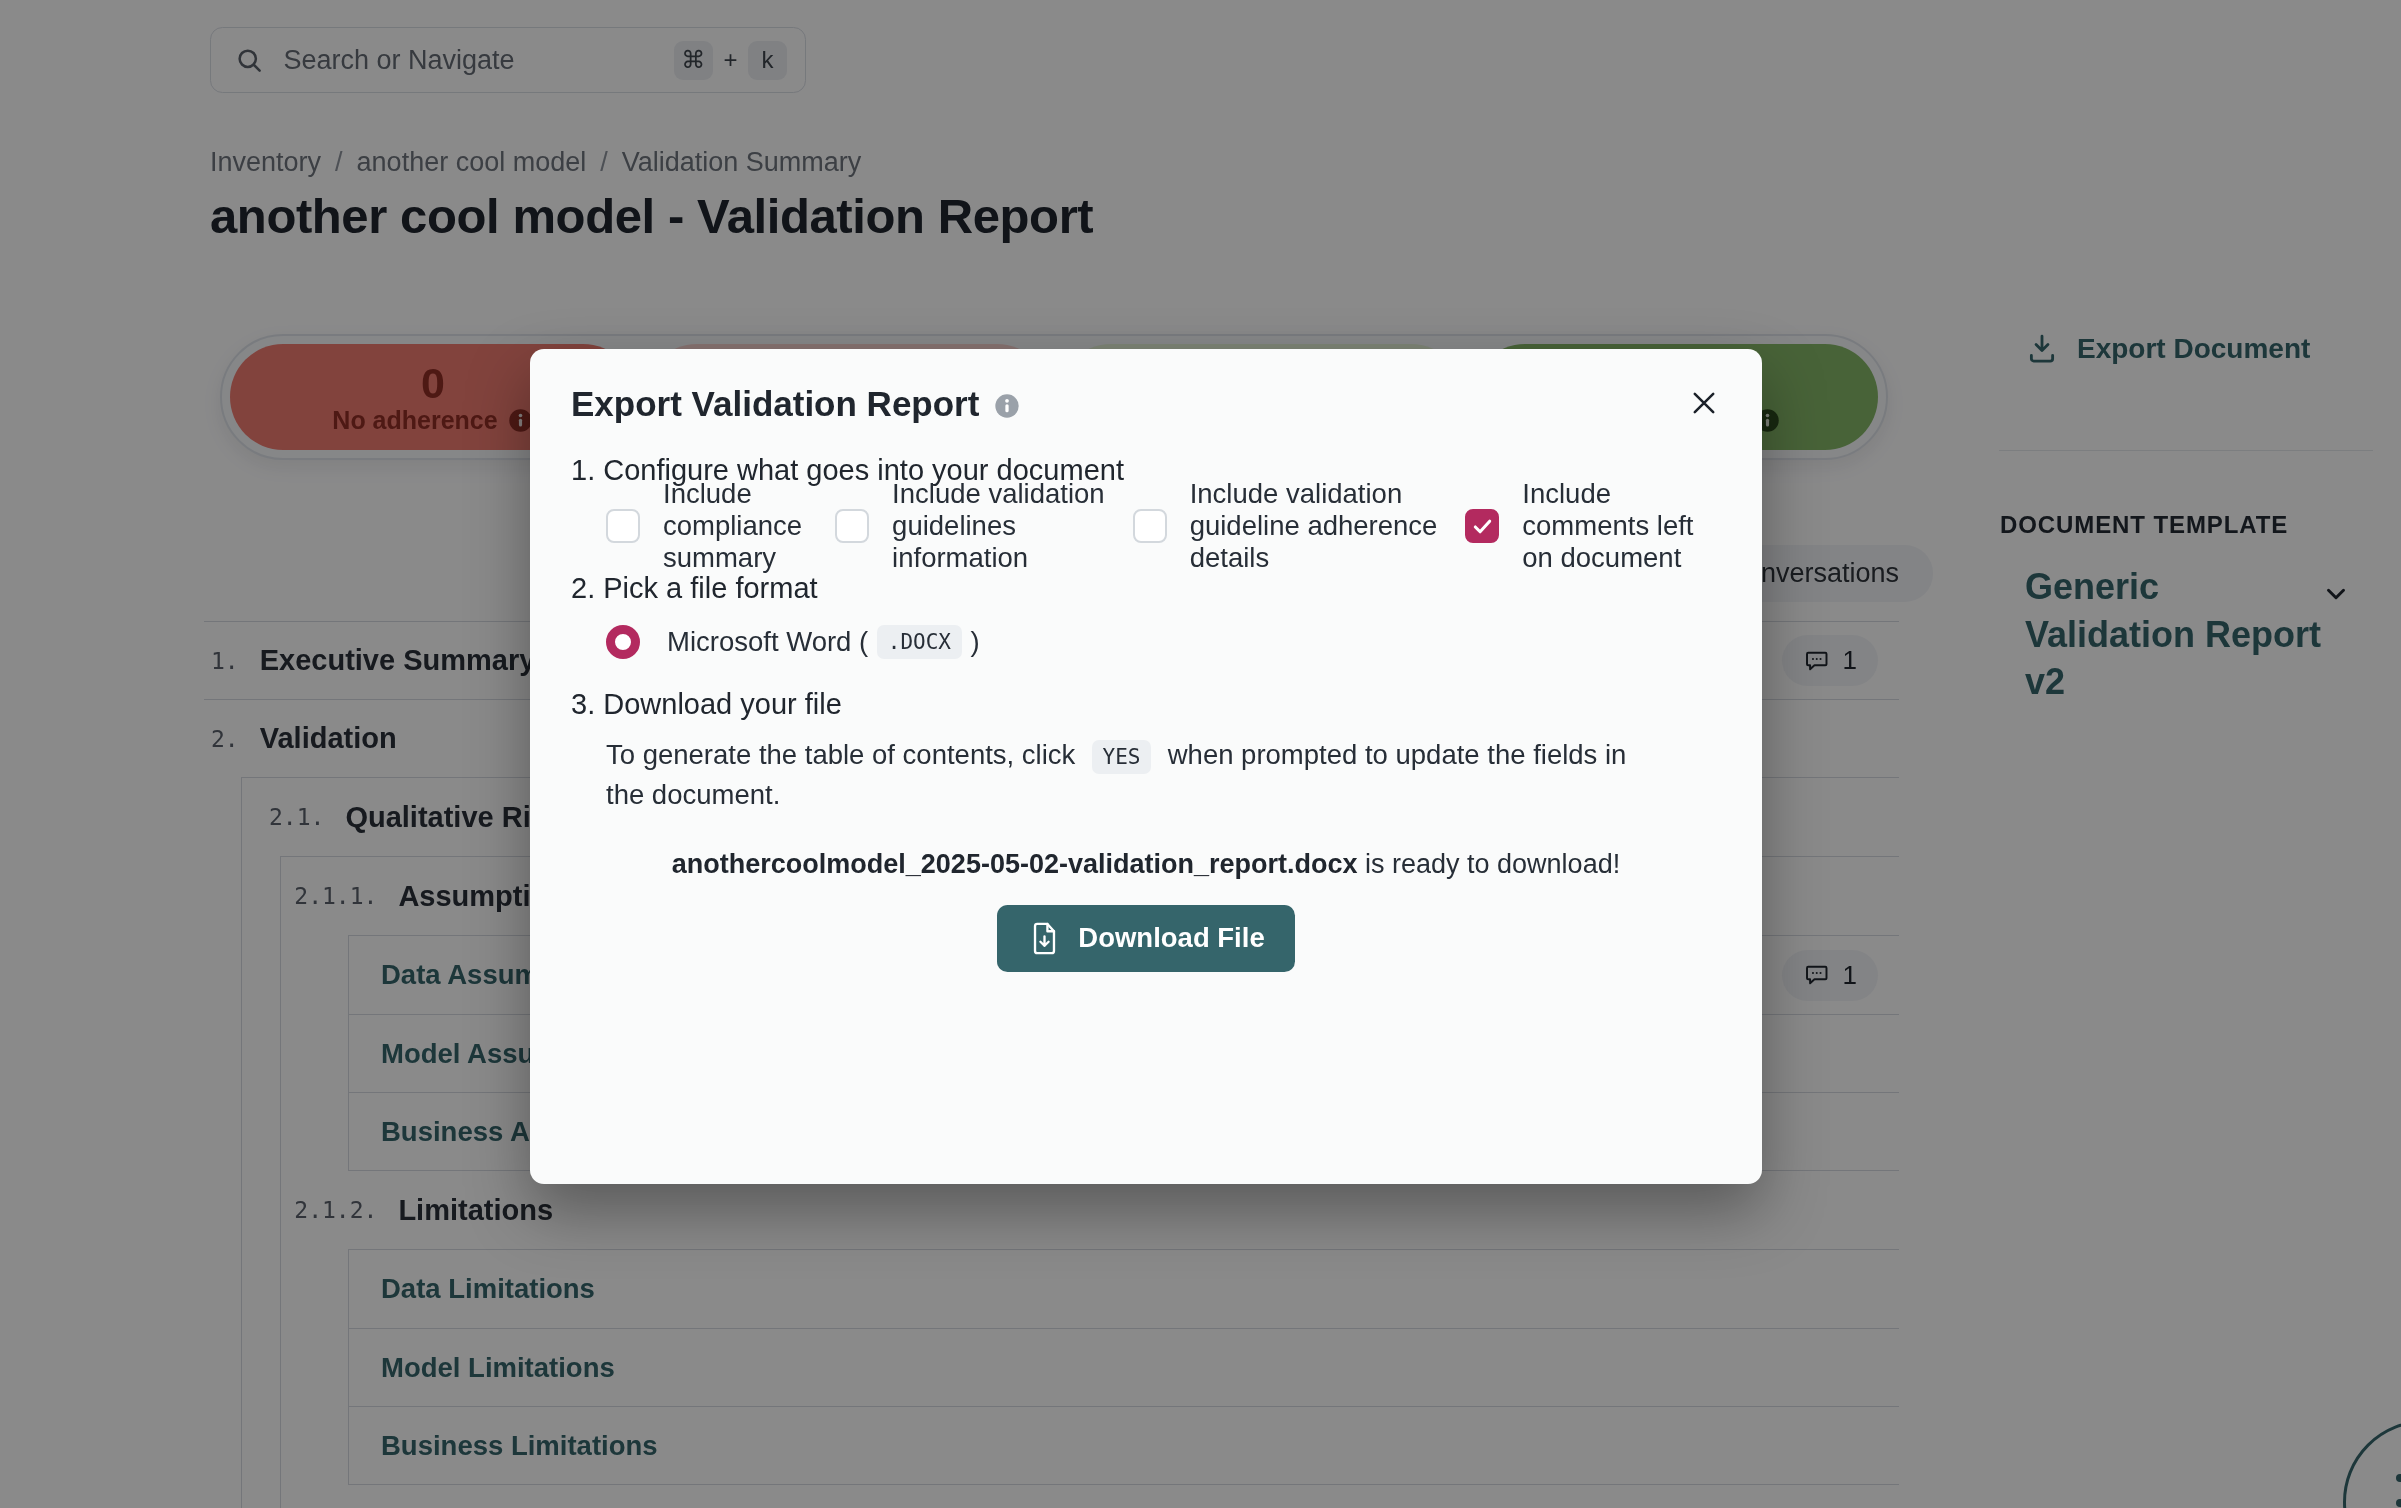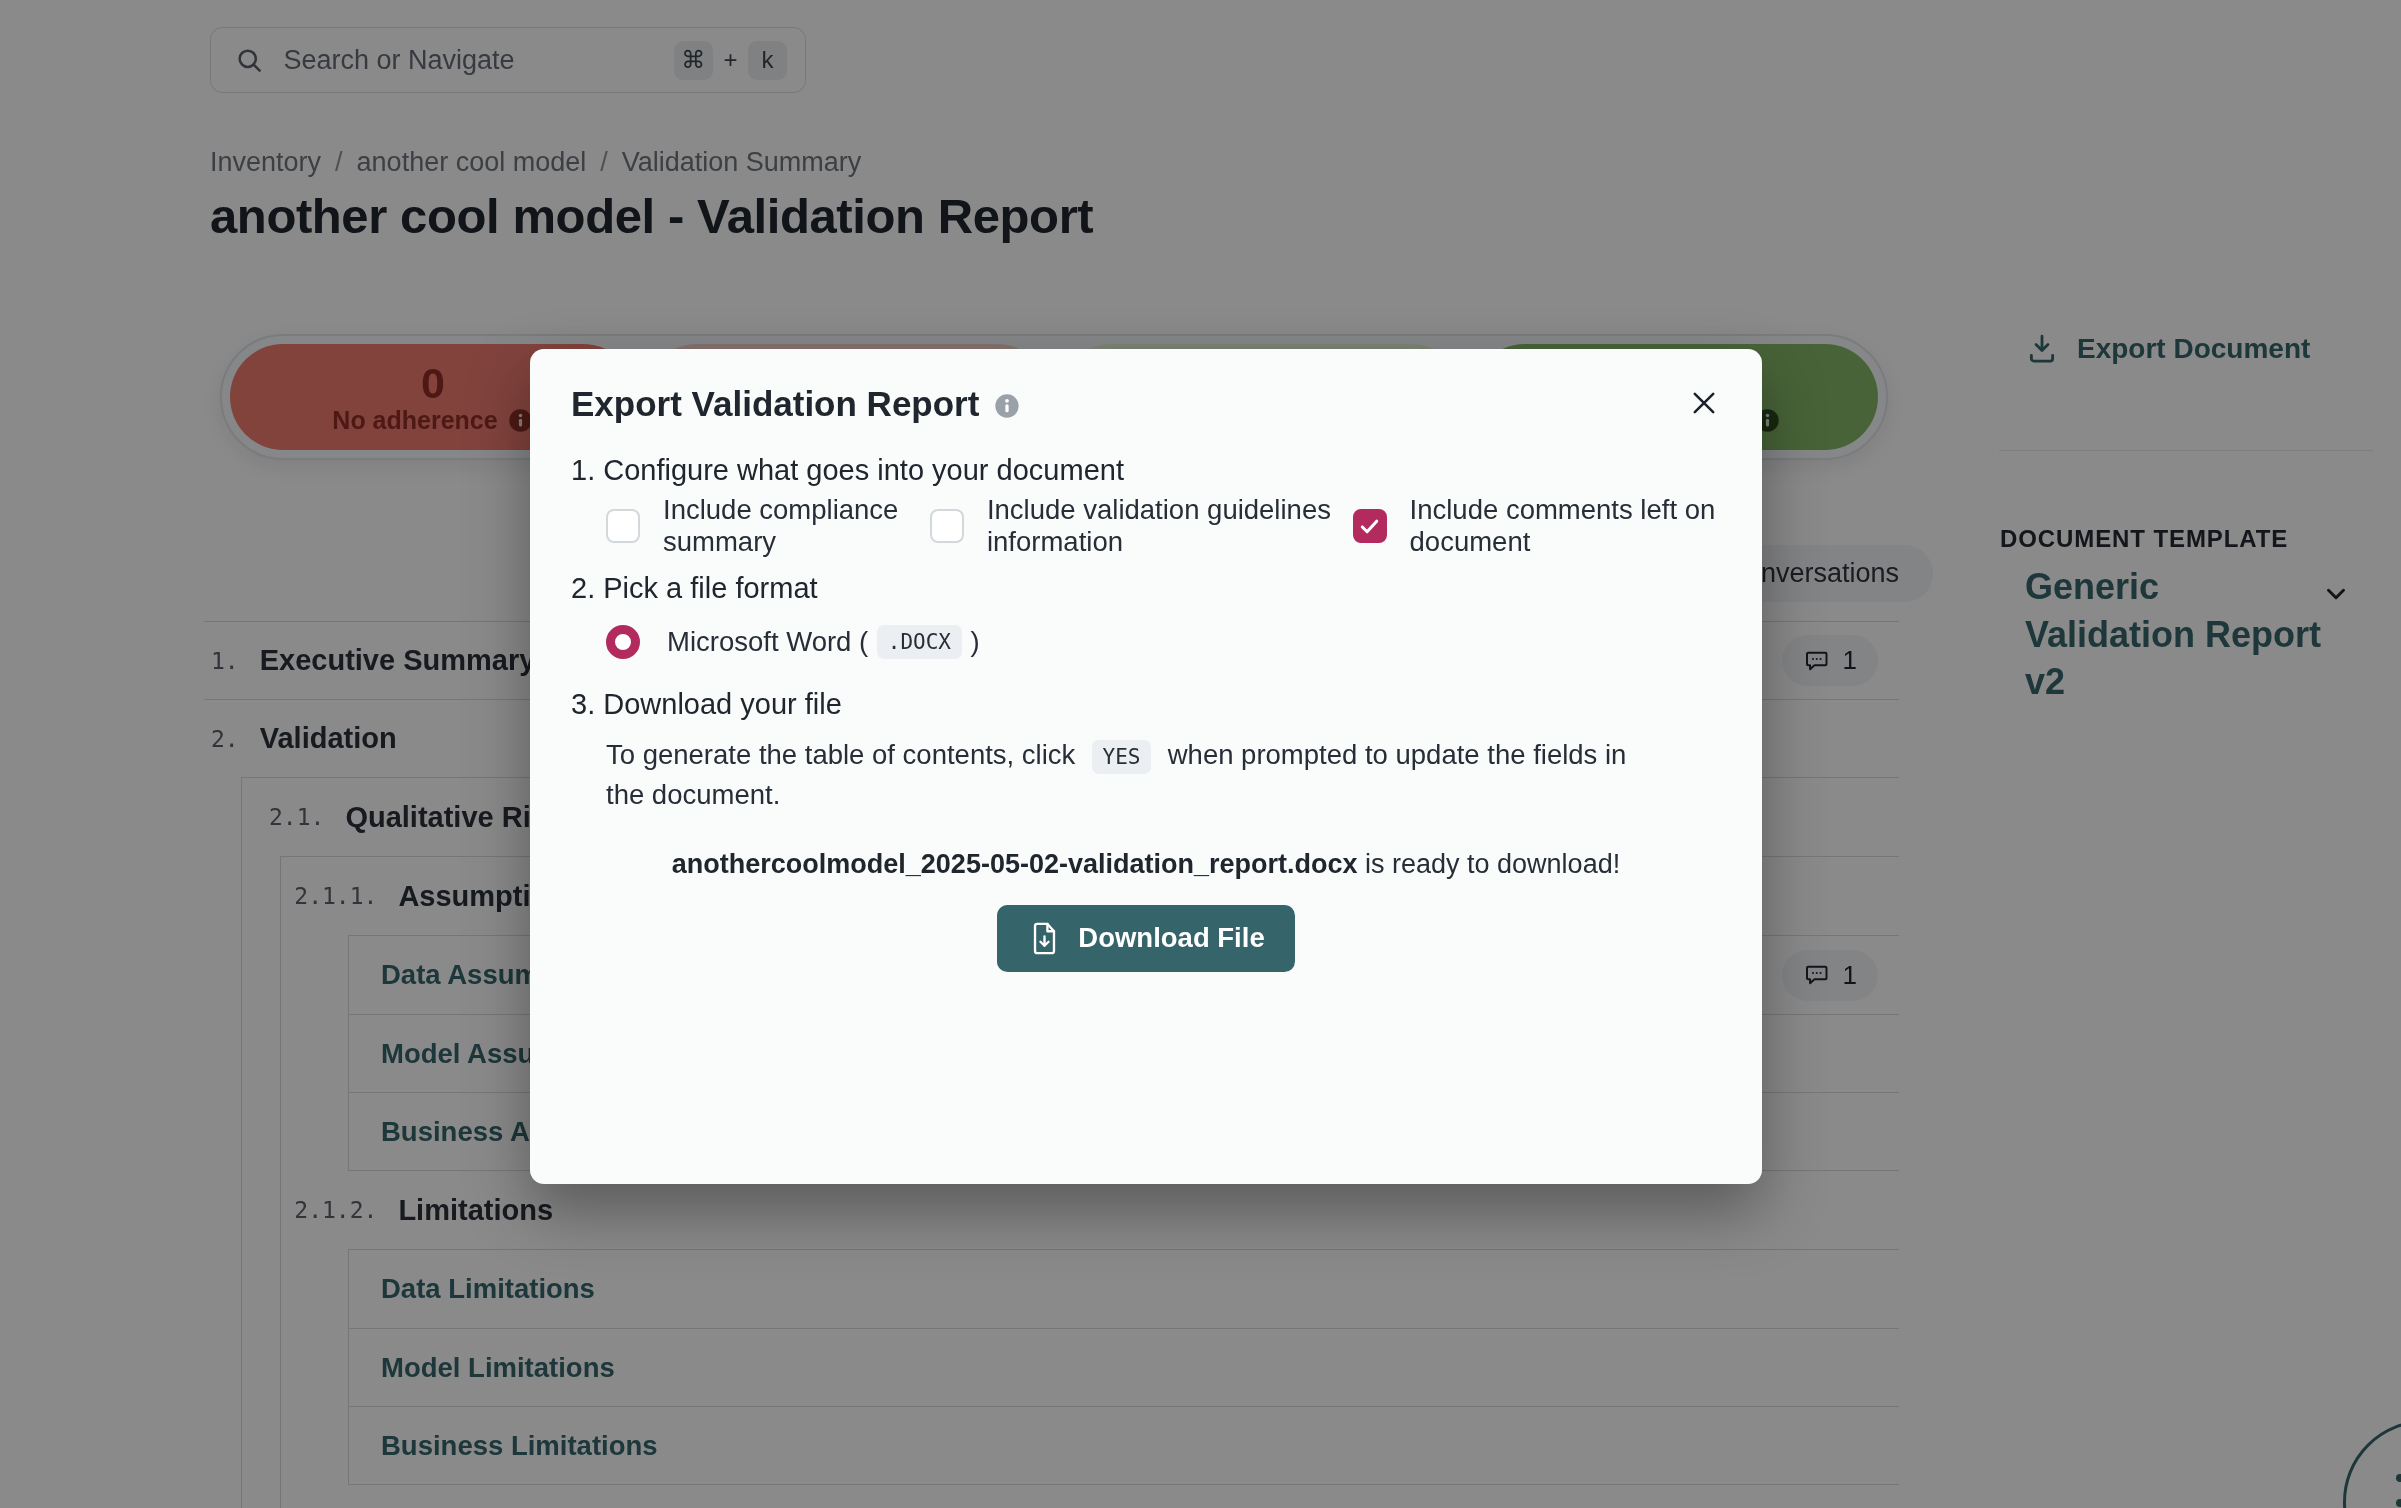--- a/index.html
+++ b/index.html
@@ -65,21 +65,21 @@
   .comment-pill{margin-left:auto;margin-right:21px;height:51px;border-radius:26px;background:var(--pill-bg);
     display:flex;align-items:center;gap:12.4px;padding:0 21px;color:var(--text-dark);flex:0 0 auto;}
   .comment-pill .c-icon{width:27.5px;height:27.5px;}
   .comment-pill .c-count{font-size:26px;}
 
   
   .export-doc{position:absolute;left:2025px;top:332px;display:flex;align-items:center;gap:18px;
     color:var(--accent);font-size:28px;font-weight:600;cursor:pointer;}
   .export-doc .dl-icon{width:34px;height:34px;}
   .rail-divider{position:absolute;left:1999px;top:450px;width:374px;height:0;border-top:1.8px solid #E2E5EA;}
-  .template-label{position:absolute;left:2000px;top:525px;font-size:24px;font-weight:700;color:#242B33;letter-spacing:0.9px;}
+  .template-label{position:absolute;left:2000px;top:511px;font-size:24px;font-weight:700;color:#242B33;letter-spacing:0.9px;}
   .template-select{position:absolute;left:2025px;top:563px;width:302px;font-size:36px;font-weight:600;
     color:var(--accent);line-height:1.32;cursor:pointer;}
   .template-chevron{position:absolute;left:2321px;top:579px;width:30px;height:30px;color:var(--text-dark);}
 
   
   .corner-fab{position:absolute;left:2343px;top:1420px;width:164px;height:164px;border-radius:50%;
     border:3.1px solid var(--accent);background:transparent;}
   .corner-fab .dot{position:absolute;left:50px;width:8px;height:8px;border-radius:50%;background:var(--accent);}
 
   
@@ -285,20 +285,24 @@
     <div class="check-list">
       <label class="check-row">
         <span class="checkbox"></span>
         <span class="check-label">Include compliance summary</span>
       </label>
       <label class="check-row">
         <span class="checkbox"></span>
         <span class="check-label">Include validation guidelines information</span>
       </label>
       <label class="check-row">
+        <span class="checkbox"></span>
+        <span class="check-label">Include validation guideline adherence details</span>
+      </label>
+      <label class="check-row">
         <span class="checkbox checked">
           <svg viewBox="0 0 24 24" fill="none" stroke="#fff" stroke-width="3.2" stroke-linecap="round" stroke-linejoin="round">
               <path d="M4.5 12.5l5 5L19.5 6.5"></path>
             </svg>
         </span>
         <span class="check-label">Include comments left on document</span>
       </label>
     </div>
 
     <div class="modal-heading h-step2">2. Pick a file format</div>

